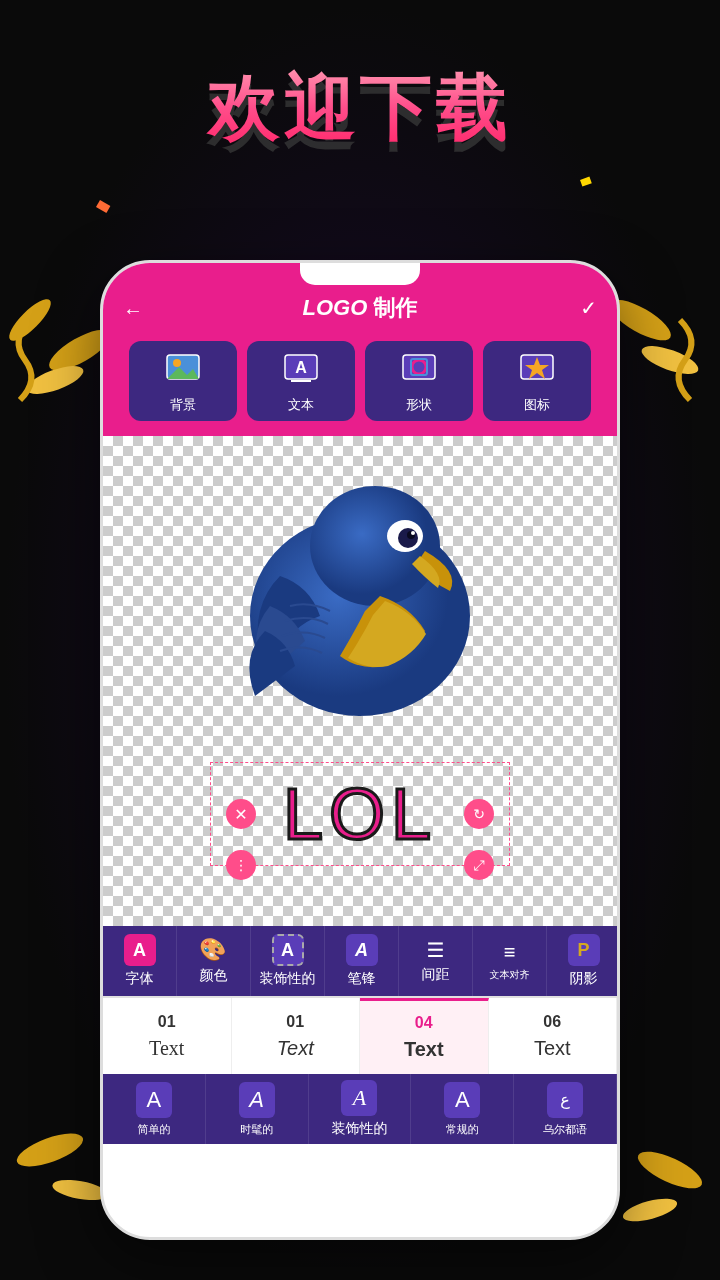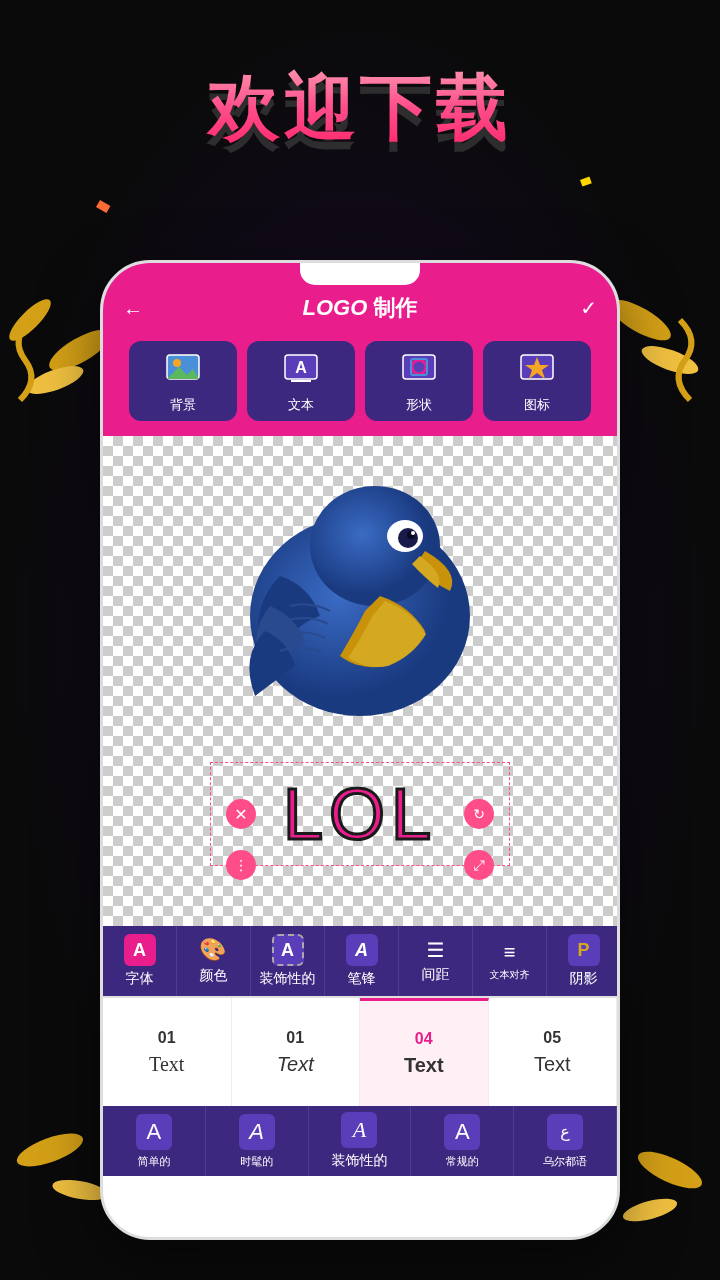--- a/index.html
+++ b/index.html
@@ -269,21 +269,21 @@
     }
     .edit-toolbar-item .et-label {
       font-size: 14px;
       color: white;
     }
 
     
     .font-style-row {
       background: white;
       display: flex;
-      height: 110px;
+      height: 78px;
       border-top: 2px solid #e0e0e0;
     }
     .font-style-item {
       flex: 1;
       display: flex;
       flex-direction: column;
       align-items: center;
       justify-content: center;
       gap: 6px;
       border-right: 1px solid #eee;
@@ -521,21 +521,21 @@
     </div>
     <div class="font-style-item">
       <span class="font-number">01</span>
       <span class="font-sample" style="font-style:italic;">Text</span>
     </div>
     <div class="font-style-item active">
       <span class="font-number active">04</span>
       <span class="font-sample" style="font-weight:900;color:#333;">Text</span>
     </div>
     <div class="font-style-item">
-      <span class="font-number">05</span>
+      <span class="font-number">06</span>
       <span class="font-sample" style="font-family:sans-serif;">Text</span>
     </div>
   </div>
 
   <div class="font-type-row">
     <div class="font-type-item">
       <div class="ft-icon">A</div>
       <span class="ft-label">简单的</span>
     </div>
     <div class="font-type-item">

